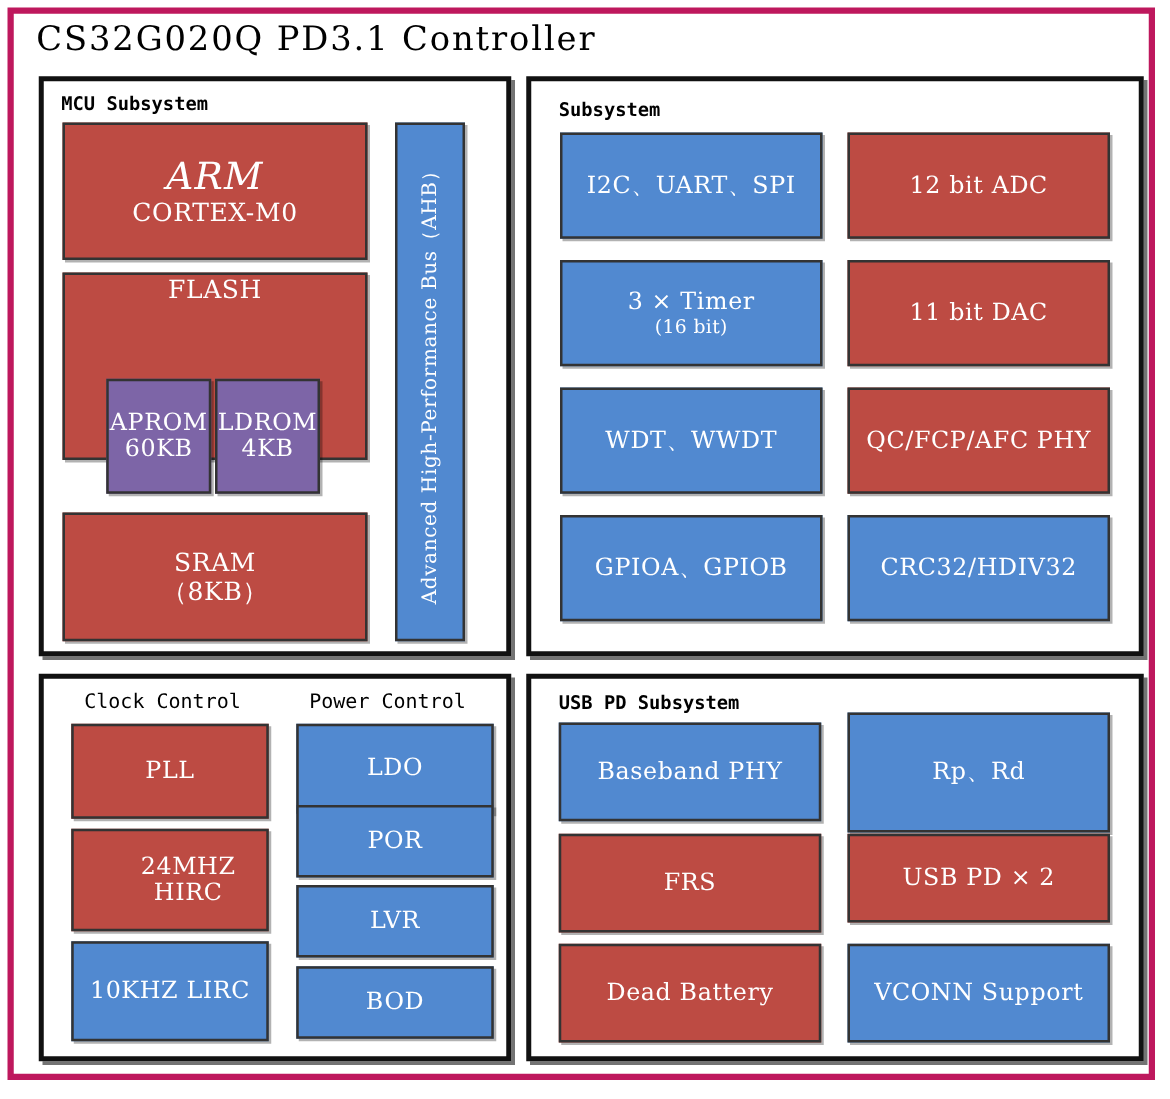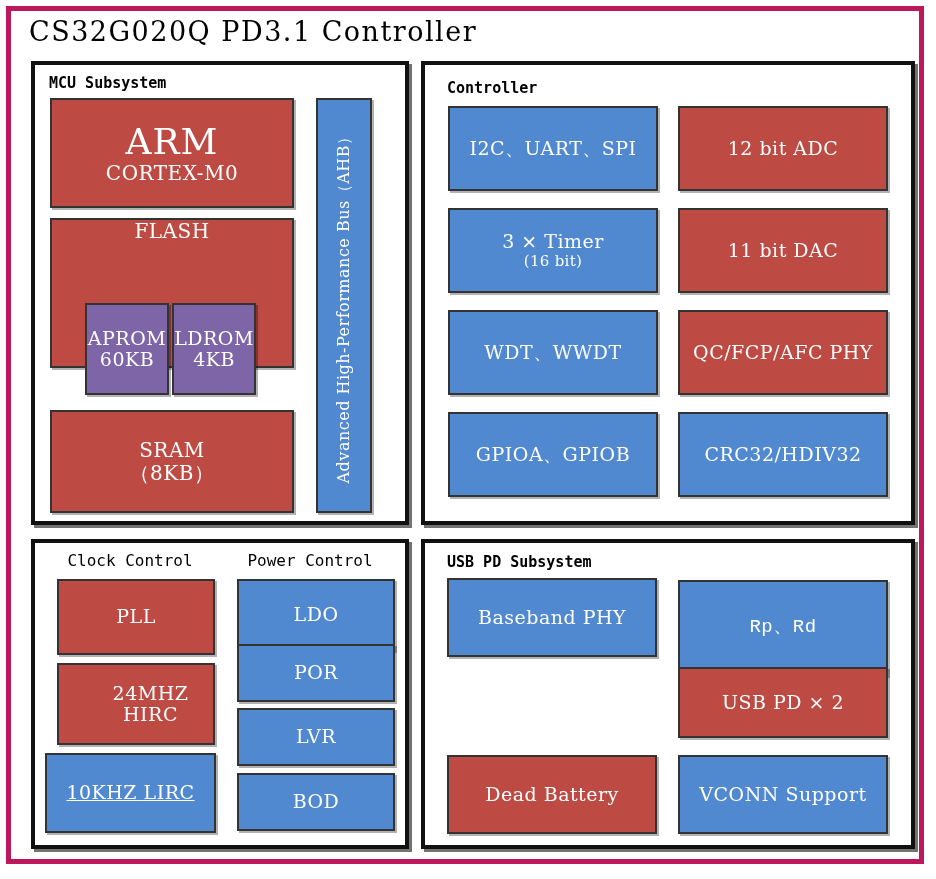--- a/index.html
+++ b/index.html
@@ -37,21 +37,21 @@
     display:flex;flex-direction:column;align-items:center;justify-content:center;
     color:#fff;text-align:center;line-height:1.12;
     font-family:"DejaVu Serif",serif;
     box-shadow:2px 2px 0 rgba(0,0,0,.30);
   }
   .red{background:#bd4b43;}
   .blue{background:#5189d0;}
   .purple{background:#7d65a7;}
   .l1{font-size:19px;letter-spacing:.5px;}
   .l2{font-size:15px;letter-spacing:.3px;}
-  .big{font-size:36px;letter-spacing:1px;}
+  .big{font-size:30px;letter-spacing:1px;font-style:italic;}
   .mid{font-size:20px;letter-spacing:.5px;}
 
   
   .bus{
     position:absolute;box-sizing:border-box;border:2px solid #333;background:#5189d0;
     box-shadow:2px 2px 0 rgba(0,0,0,.30);
   }
   .bus-label{
     position:absolute;left:50%;top:50%;
     transform:translate(-50%,-50%) rotate(-90deg);
@@ -93,21 +93,21 @@
       <div class="mid">SRAM</div>
       <div class="mid">（8KB）</div>
     </div>
 
     <div class="bus" style="left:281px;top:33px;width:56px;height:415px;">
       <div class="bus-label">Advanced High-Performance Bus（AHB）</div>
     </div>
   </div>
 
   <div class="panel" style="left:410px;top:50px;width:494px;height:464px;">
-    <div class="panel-title" style="left:22px;top:14px;">Controller</div>
+    <div class="panel-title" style="left:22px;top:14px;">Subsystem</div>
 
     <div class="blk blue" style="left:23px;top:41px;width:210px;height:85px;">
       <div class="l1">I2C、UART、SPI</div>
     </div>
     <div class="blk red" style="left:253px;top:41px;width:210px;height:85px;">
       <div class="l1">12 bit ADC</div>
     </div>
 
     <div class="blk blue" style="left:23px;top:143px;width:210px;height:85px;">
       <div class="l1">3 × Timer</div>
@@ -135,21 +135,21 @@
   <div class="panel" style="left:20px;top:528px;width:378px;height:310px;">
     <div class="col-title" style="left:10px;top:8px;width:170px;">Clock Control</div>
     <div class="col-title" style="left:190px;top:8px;width:170px;">Power Control</div>
 
     <div class="blk red" style="left:22px;top:36px;width:158px;height:76px;">
       <div class="l1">PLL</div>
     </div>
     <div class="blk red" style="left:22px;top:120px;width:158px;height:82px;padding-left:29px;">
       <div class="l1">24MHZ HIRC</div>
     </div>
-    <div class="blk blue" style="left:10px;top:210px;width:171px;height:80px;text-decoration:underline;">
+    <div class="blk blue" style="left:22px;top:210px;width:158px;height:80px;">
       <div class="l1">10KHZ LIRC</div>
     </div>
 
     <div class="blk blue" style="left:202px;top:36px;width:158px;height:72px;">
       <div class="l1">LDO</div>
     </div>
     <div class="blk blue" style="left:202px;top:101px;width:158px;height:58px;">
       <div class="l1">POR</div>
     </div>
     <div class="blk blue" style="left:202px;top:165px;width:158px;height:58px;">
@@ -159,24 +159,27 @@
       <div class="l1">BOD</div>
     </div>
   </div>
 
   <div class="panel" style="left:410px;top:528px;width:494px;height:310px;">
     <div class="panel-title" style="left:22px;top:10px;">USB PD Subsystem</div>
 
     <div class="blk blue" style="left:22px;top:35px;width:210px;height:79px;">
       <div class="l1">Baseband PHY</div>
     </div>
-    <div class="blk blue" style="left:253px;top:37px;width:210px;height:96px;font-family:Liberation Mono, monospace;">
+    <div class="blk blue" style="left:253px;top:27px;width:210px;height:96px;">
       <div class="l1">Rp、Rd</div>
     </div>
 
+    <div class="blk red" style="left:22px;top:124px;width:210px;height:79px;">
+      <div class="l1">FRS</div>
+    </div>
     <div class="blk red" style="left:253px;top:124px;width:210px;height:71px;">
       <div class="l1">USB PD × 2</div>
     </div>
 
     <div class="blk red" style="left:22px;top:212px;width:210px;height:79px;">
       <div class="l1">Dead Battery</div>
     </div>
     <div class="blk blue" style="left:253px;top:212px;width:210px;height:79px;">
       <div class="l1">VCONN Support</div>
     </div>

